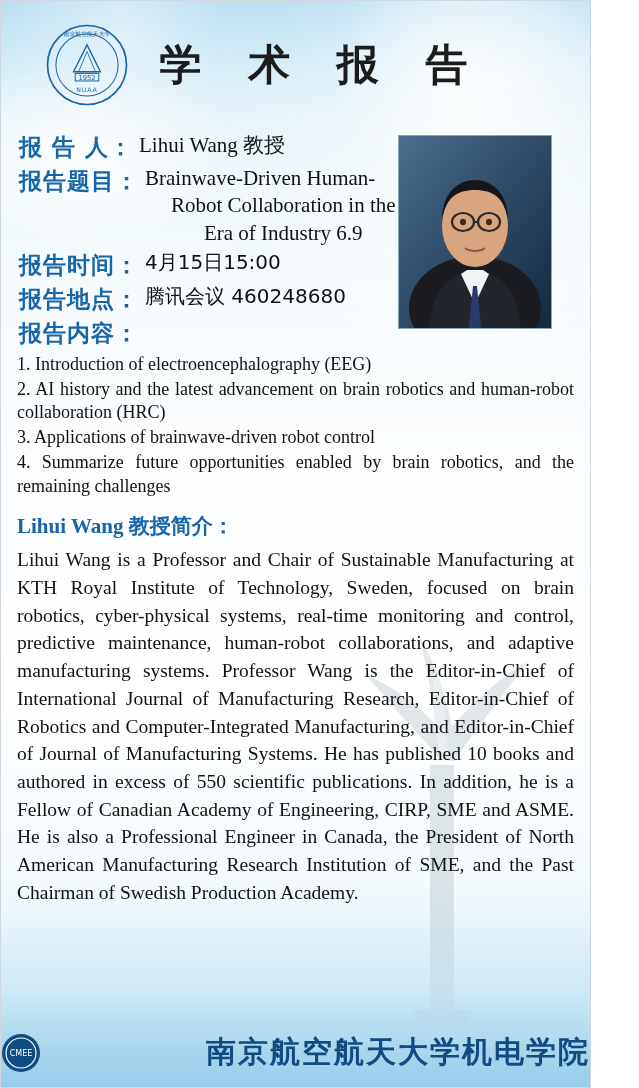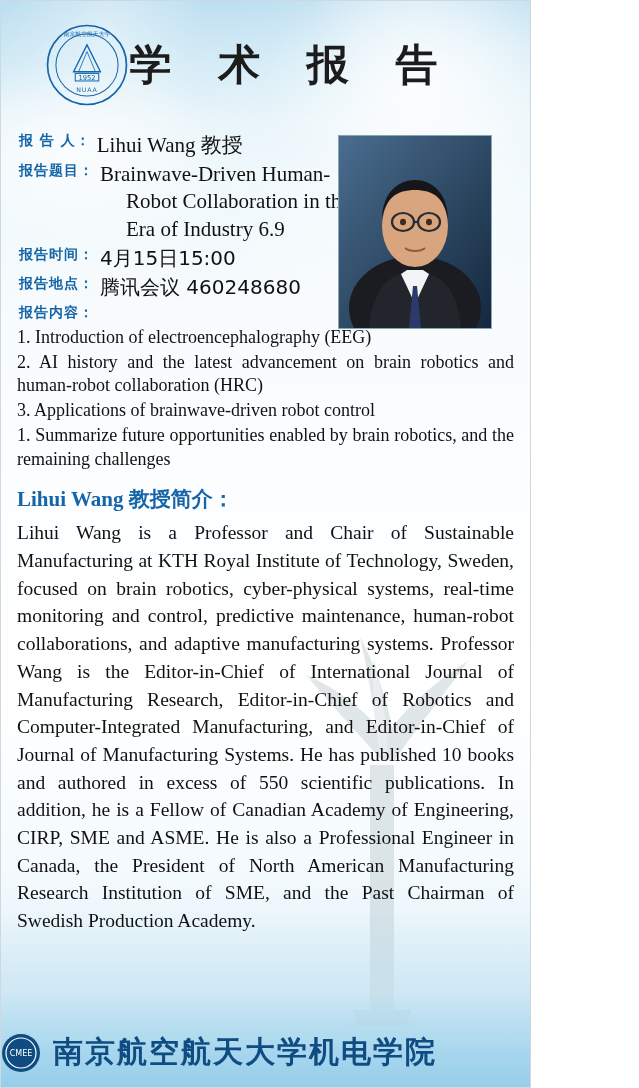--- a/index.html
+++ b/index.html
@@ -5,21 +5,21 @@
   html, body {
     margin: 0;
     padding: 0;
     background: #ffffff;
   }
   body {
     font-family: "Liberation Serif", serif;
   }
   .poster {
     position: relative;
-    width: 531px;
+    width: 591px;
     height: 1088px;
     overflow: hidden;
     box-sizing: border-box;
     border: 1px solid #cfd8dc;
     background:
       radial-gradient(ellipse 70% 45% at 78% 8%, rgba(255,255,255,0.85) 0%, rgba(255,255,255,0) 60%),
       radial-gradient(ellipse 60% 40% at 20% 3%, rgba(255,255,255,0.6) 0%, rgba(255,255,255,0) 65%),
       linear-gradient(180deg,
         #9fd0ea 0px,
         #bfe2f2 60px,
@@ -96,21 +96,21 @@
     position: relative;
     margin: 8px 18px 0 18px;
   }
   .row {
     display: flex;
     align-items: flex-start;
     margin-bottom: 2px;
   }
   .label {
     color: #1565a8;
-    font-size: 14px;
+    font-size: 23px;
     font-weight: bold;
     white-space: nowrap;
     font-family: "DejaVu Sans", sans-serif;
     letter-spacing: 1px;
     padding-top: 1px;
   }
   .value {
     font-size: 21px;
     color: #111;
     margin-left: 6px;
@@ -121,21 +121,21 @@
     font-size: 20px;
   }
   .title-lines {
     margin-left: 6px;
     font-size: 21px;
     line-height: 1.3;
     color: #111;
     max-width: 300px;
   }
   .title-lines .l2,
-  .title-lines .l3 { padding-left: 26px; }
+  .title-lines .l3 { padding-left: 26px; text-align: center; }
 
   .speaker-photo {
     position: absolute;
     right: 20px;
     top: 4px;
     width: 152px;
     height: 192px;
     border: 1px solid #8aa6b5;
     overflow: hidden;
     background: #2e4a6a;
@@ -172,21 +172,21 @@
     z-index: 2;
   }
 
   
   .footer {
     position: absolute;
     left: 0; right: 0;
     bottom: 14px;
     display: flex;
     align-items: center;
-    justify-content: flex-start;
+    justify-content: space-between;
     gap: 12px;
   }
   .cmee-seal { width: 40px; height: 40px; }
   .footer-text {
     font-family: "DejaVu Sans", sans-serif;
     font-size: 30px;
     font-weight: bold;
     color: #0f4c81;
     letter-spacing: 2px;
   }
@@ -277,21 +277,21 @@
 
     <div class="row">
       <span class="label">报告内容：</span>
     </div>
   </div>
 
   <div class="content-list">
     <div class="item">1. Introduction of electroencephalography (EEG)</div>
     <div class="item justify">2. AI history and the latest advancement on brain robotics and human-robot collaboration (HRC)</div>
     <div class="item">3. Applications of brainwave-driven robot control</div>
-    <div class="item justify">1. Summarize future opportunities enabled by brain robotics, and the remaining challenges</div>
+    <div class="item justify">4. Summarize future opportunities enabled by brain robotics, and the remaining challenges</div>
   </div>
 
   <div class="bio-heading">
     <span>Lihui Wang </span><span class="cn">教授简介：</span>
   </div>
   <div class="bio-text">Lihui Wang is a Professor and Chair of Sustainable Manufacturing at KTH Royal Institute of Technology, Sweden, focused on brain robotics, cyber-physical systems, real-time monitoring and control, predictive maintenance, human-robot collaborations, and adaptive manufacturing systems. Professor Wang is the Editor-in-Chief of International Journal of Manufacturing Research, Editor-in-Chief of Robotics and Computer-Integrated Manufacturing, and Editor-in-Chief of Journal of Manufacturing Systems. He has published 10 books and authored in excess of 550 scientific publications. In addition, he is a Fellow of Canadian Academy of Engineering, CIRP, SME and ASME. He is also a Professional Engineer in Canada, the President of North American Manufacturing Research Institution of SME, and the Past Chairman of Swedish Production Academy.</div>
 
   <div class="footer">
     <svg class="cmee-seal" viewBox="0 0 40 40">
       <circle cx="20" cy="20" r="19" fill="#0f4c81"></circle>

